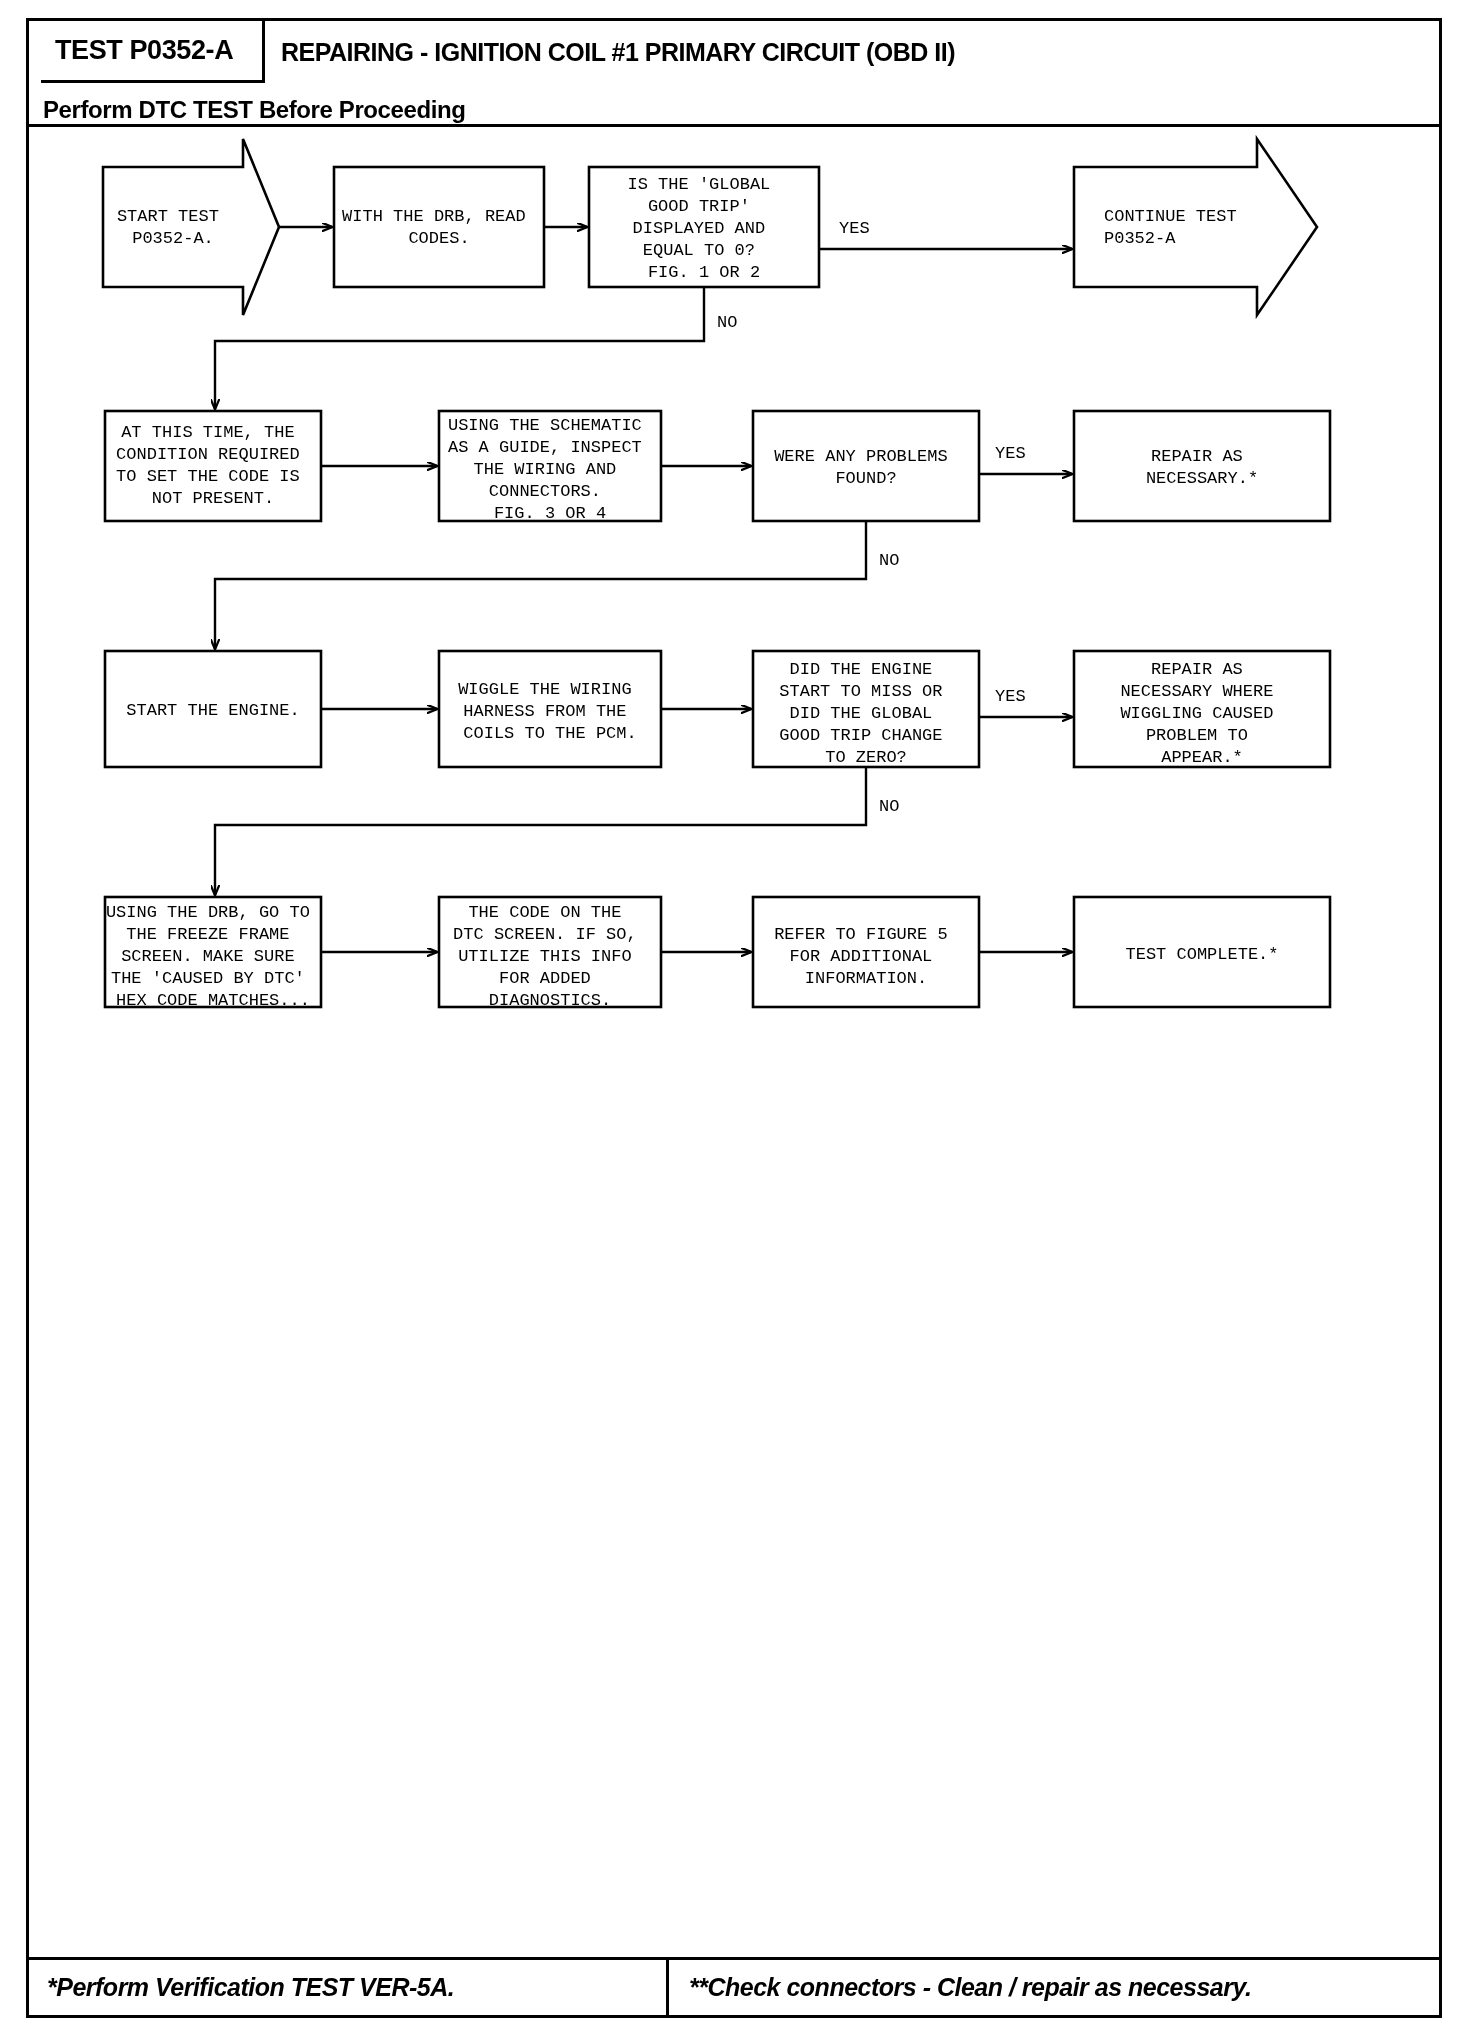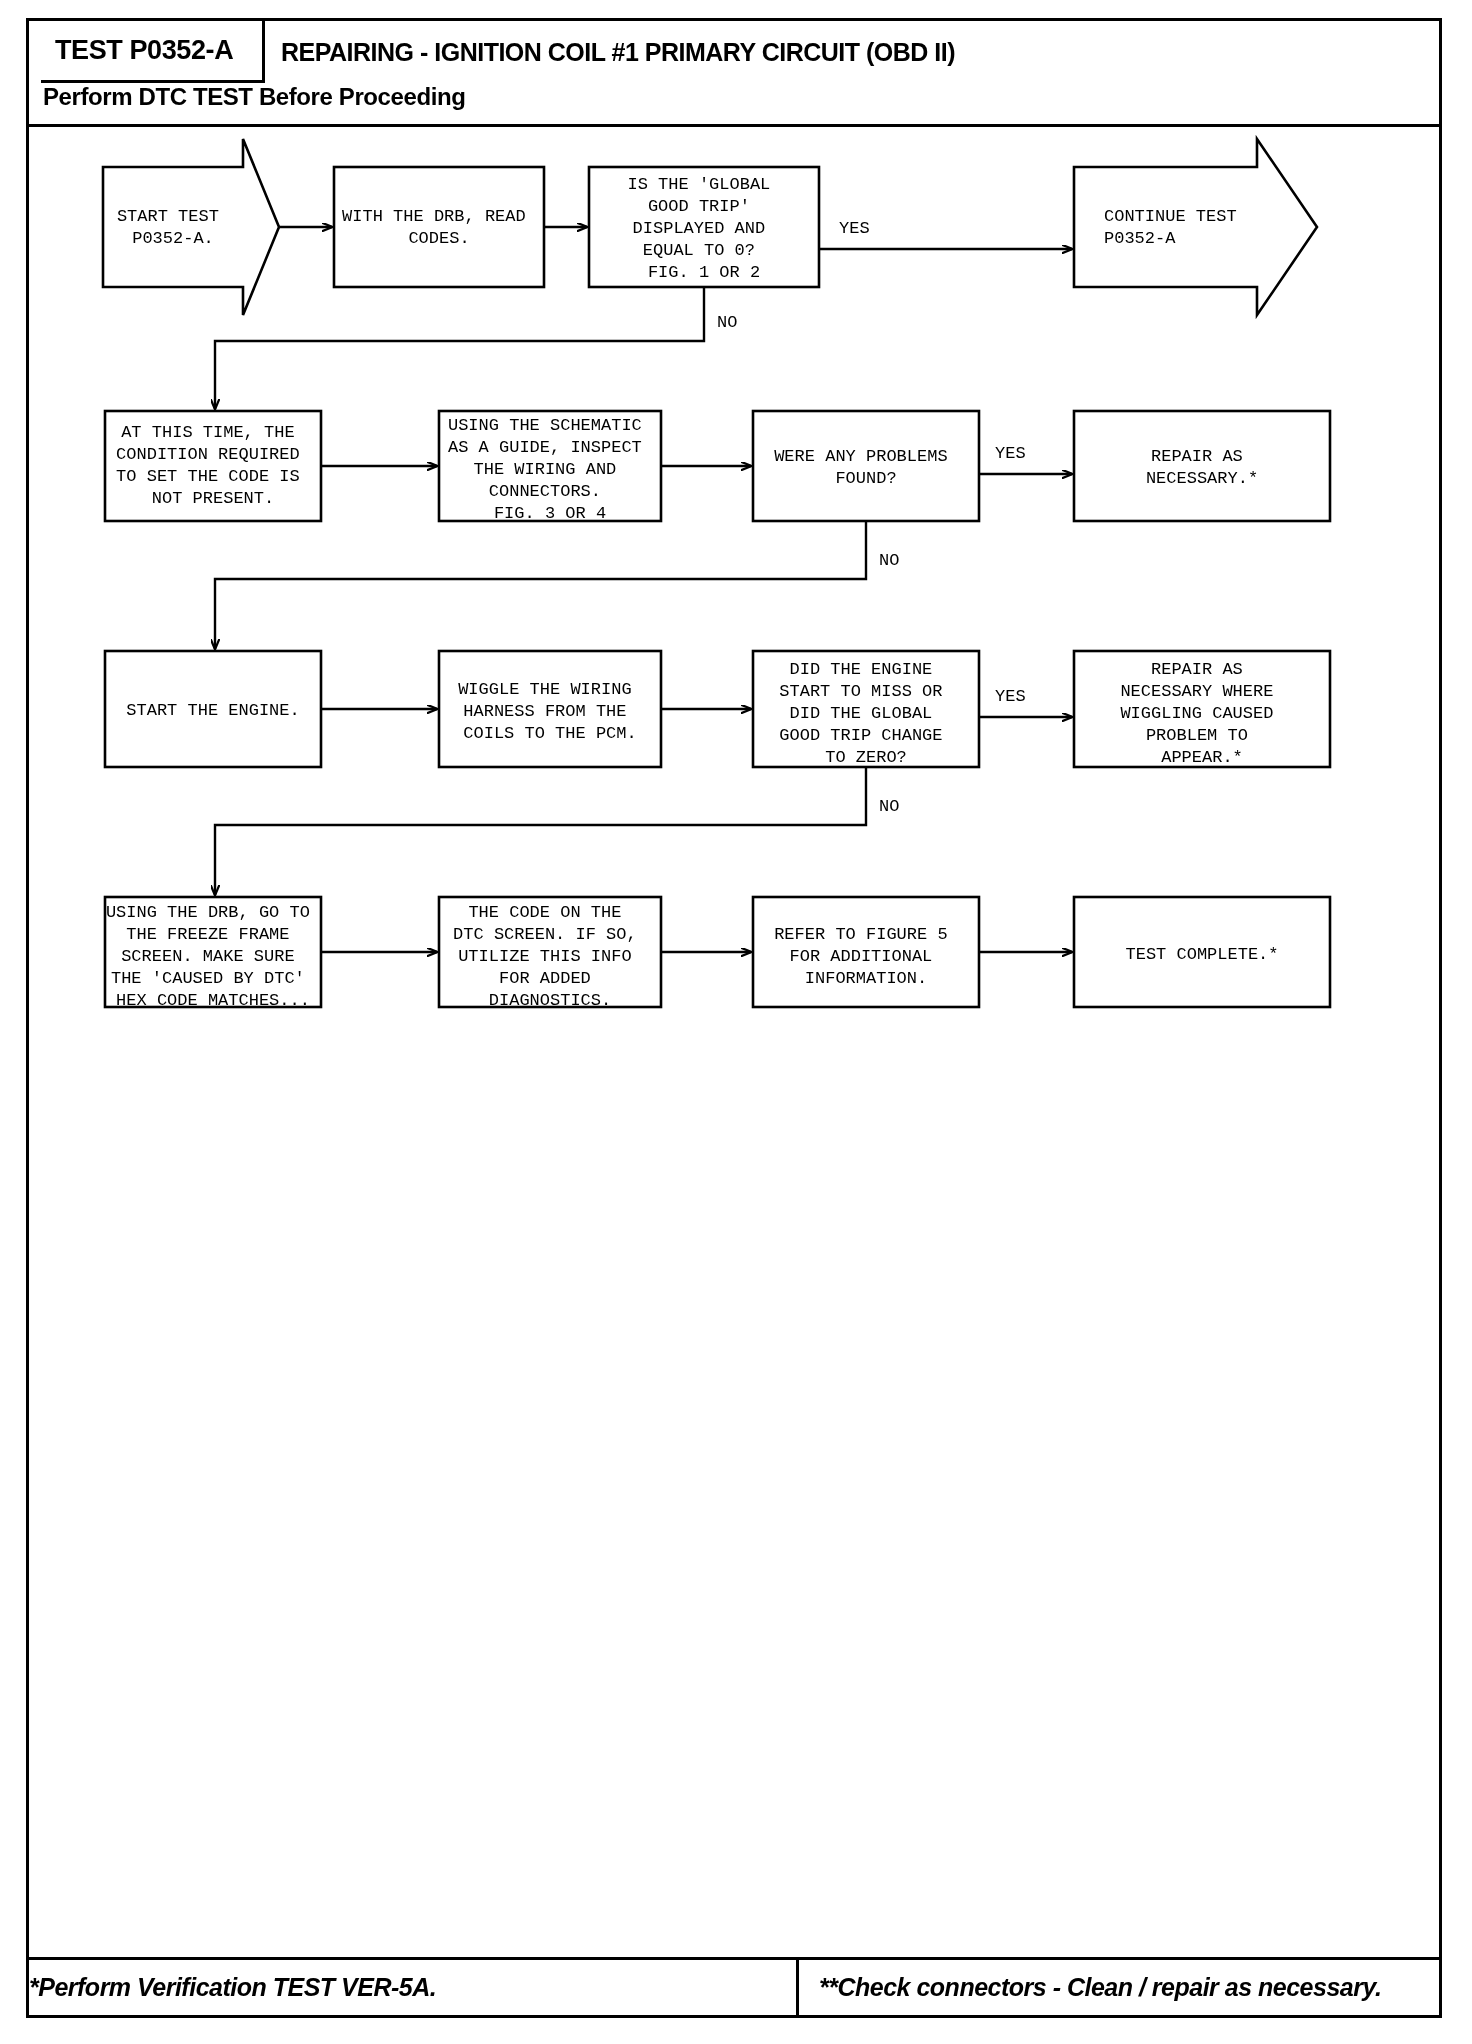--- a/index.html
+++ b/index.html
@@ -73,21 +73,21 @@
   }
   .subheader-row {
     position: absolute;
     left: 0;
     top: 62px;
     width: 100%;
     height: 44px;
     border-bottom: 3px solid #000;
     box-sizing: border-box;
     display: flex;
-    align-items: flex-start;
+    align-items: flex-end;
     padding-left: 14px;
   }
   .subheader-text {
     font-size: 24px;
     font-weight: bold;
     letter-spacing: -0.4px;
     color: #000;
   }
   
   .flow-canvas {
@@ -111,22 +111,23 @@
     box-sizing: border-box;
     display: flex;
     align-items: stretch;
   }
   .footer-cell {
     display: flex;
     align-items: center;
     box-sizing: border-box;
   }
   .footer-left {
-    width: 770px;
+    width: 640px;
     border-right: 3px solid #000;
+    padding-left: 18px;
   }
   .footer-right {
     flex: 1;
     padding-left: 20px;
   }
   .footer-text {
     font-size: 25px;
     font-weight: bold;
     font-style: italic;
     letter-spacing: -0.5px;

